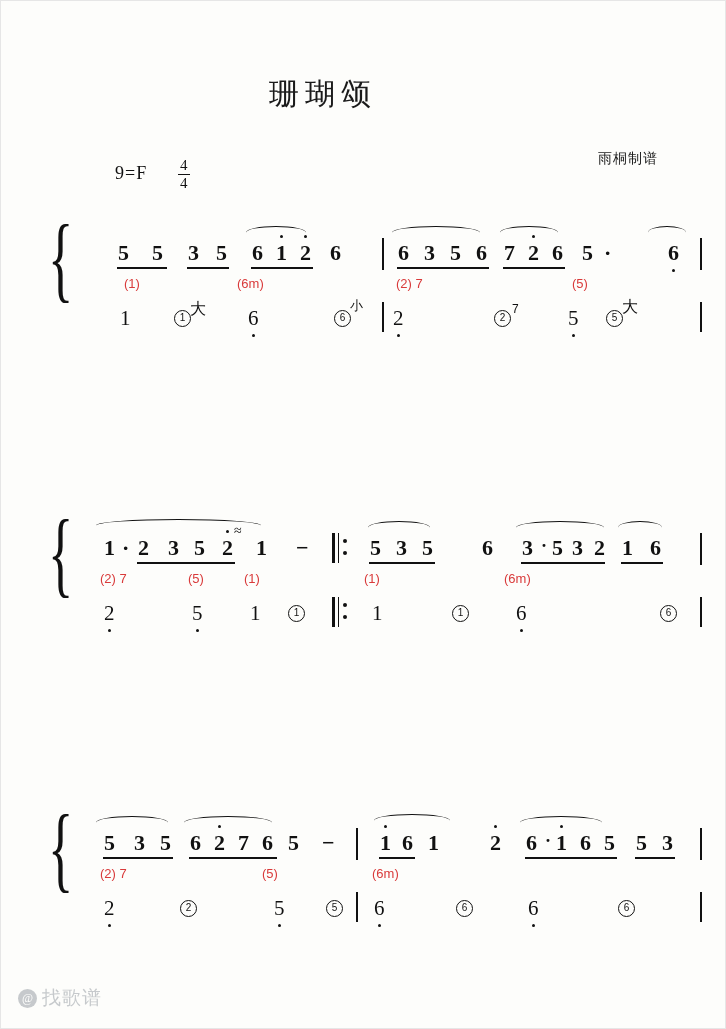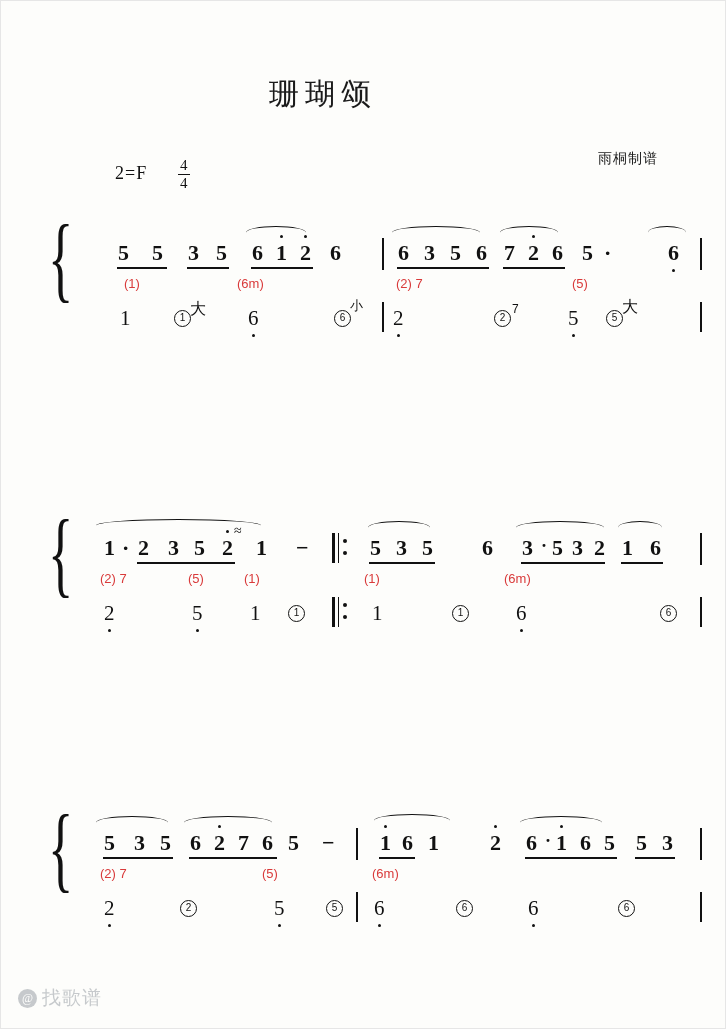--- a/index.html
+++ b/index.html
@@ -245,21 +245,21 @@
 </style>
 </head>
 <body>
 
 <div id="sheet">
   <div class="page-border"></div>
 
   <div class="title">珊瑚颂</div>
   <div class="composer">雨桐制谱</div>
 
-  <div class="keysig">2=F</div>
+  <div class="keysig">9=F</div>
   <div class="meter">
     <span class="num">4</span>
     <span class="den">4</span>
   </div>
 
   <div class="system" style="top:210px;">
     <div class="brace" style="top:0px;">{</div>
 
     <div class="slur" style="left:246px; top:16px; width:60px;"></div>
     <div class="slur" style="left:392px; top:16px; width:88px;"></div>

